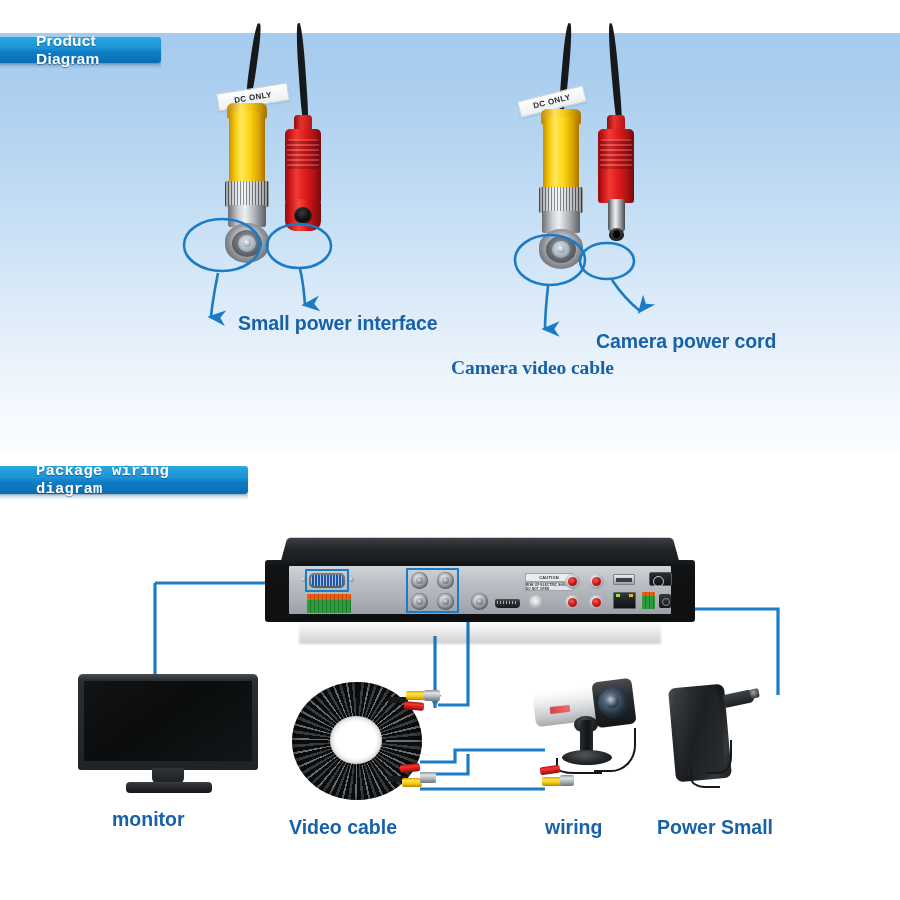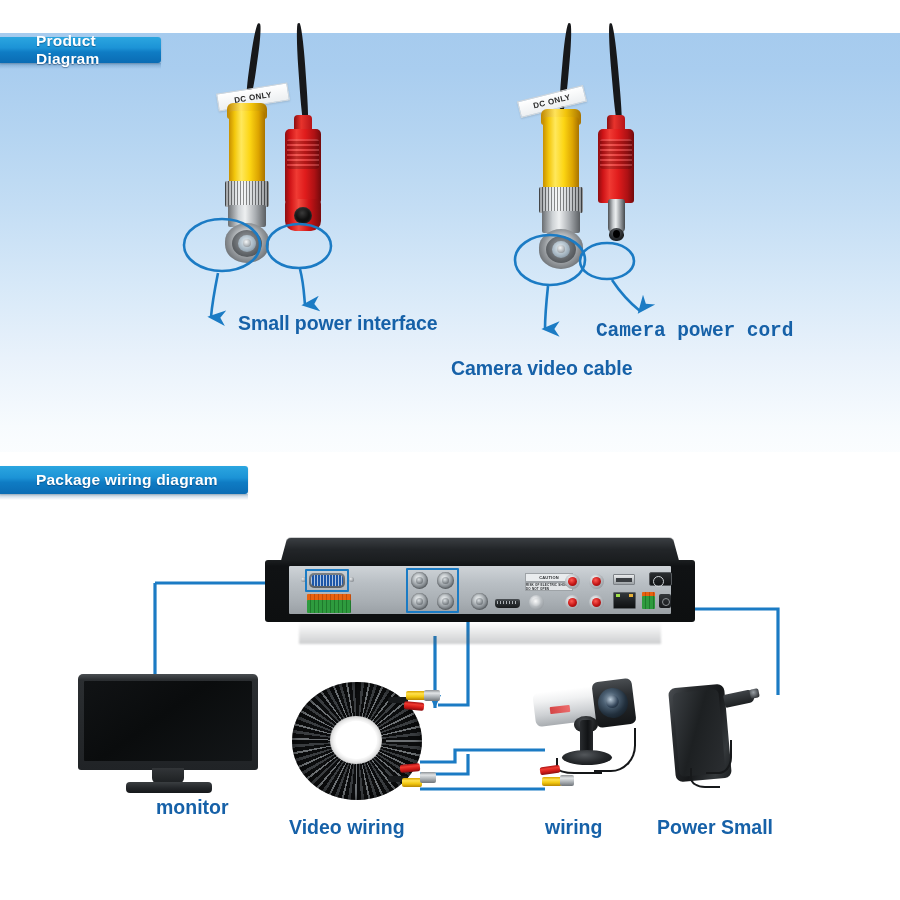--- a/index.html
+++ b/index.html
@@ -33,21 +33,21 @@
     color: #ffffff;
     letter-spacing: .2px;
     text-shadow: 0 1px 1px rgba(0,40,80,.45);
     background: linear-gradient(to bottom,
         #2ba6e0 0%, #1c93d6 42%, #0f7cc4 58%, #0a6cb4 100%);
     border-top-right-radius: 3px;
     border-bottom-right-radius: 3px;
     box-shadow: 0 1px 2px rgba(0,0,0,.18);
   }
   #badge-product { left: 0; top: 4px; height: 26px; font-size: 15.5px; width: 161px; }
-  #badge-wiring  { left: 0; top: 14px; height: 28px; font-size: 15.5px; width: 248px; }
+  #badge-wiring  { left: 0; top: 14px; height: 28px; font-size: 15.5px; width: 248px; font-family: Liberation Mono, monospace; }
   .badge-shadow {
     position: absolute; left: 0; height: 6px;
     background: linear-gradient(to bottom, rgba(20,90,150,.30), rgba(20,90,150,0));
   }
   #badge-product-shadow { top: 30px; width: 161px; }
   #badge-wiring-shadow  { top: 494px; width: 248px; }
 
   
   .conn-group { position: absolute; }
 
@@ -557,22 +557,22 @@
         </marker>
       </defs>
 
       <path d="M218,240 C214,260 212,272 211,284" stroke="#1b7bc4" stroke-width="2.6" fill="none" marker-end="url(#ah)"></path>
       <path d="M300,236 C304,252 304,262 305,272" stroke="#1b7bc4" stroke-width="2.6" fill="none" marker-end="url(#ah)"></path>
       <path d="M548,253 C546,272 545,284 545,296" stroke="#1b7bc4" stroke-width="2.6" fill="none" marker-end="url(#ah)"></path>
       <path d="M612,247 C622,262 630,270 640,278" stroke="#1b7bc4" stroke-width="2.6" fill="none" marker-end="url(#ah)"></path>
     </svg>
 
     <div class="callout" style="left:238px; top:279px;">Small power interface</div>
-    <div class="callout" style="left:451px; top:324px;">Camera video cable</div>
-    <div class="callout" style="left:596px; top:287px;font-family:Liberation Mono, monospace;">Camera power cord</div>
+    <div class="callout" style="left:451px; top:324px;font-family:Liberation Serif, serif;">Camera video cable</div>
+    <div class="callout" style="left:596px; top:297px;">Camera power cord</div>
   </div>
 
   <div id="section-wiring">
 
     <div class="badge-shadow" id="badge-wiring-shadow" style="top:42px;"></div>
     <div class="sec-badge" id="badge-wiring">Package wiring diagram</div>
 
     <svg class="wire-svg" viewBox="0 0 900 448">
 
       <polyline points="155,131 155,222" stroke="#1b7bc4" stroke-width="3.2" fill="none"></polyline>
@@ -689,19 +689,19 @@
 
     <div id="psu">
       <div class="psu-brick"></div>
       <div class="psu-face"></div>
       <div class="psu-plug"></div>
       <div class="psu-plug-tip"></div>
       <div class="psu-cord" style="left:34px; top:62px; width:26px; height:34px; border-radius:0 0 50% 0; border-top:none; border-left:none;"></div>
       <div class="psu-cord" style="left:18px; top:90px; width:30px; height:20px; border-radius:0 0 0 50%; border-top:none; border-right:none;"></div>
     </div>
 
-    <div class="label-caption" style="left:112px; top:344px;margin-left:44px;">monitor</div>
-    <div class="label-caption" style="left:289px; top:364px;">Video wiring</div>
+    <div class="label-caption" style="left:112px; top:356px;">monitor</div>
+    <div class="label-caption" style="left:289px; top:364px;">Video cable</div>
     <div class="label-caption" style="left:545px; top:364px;">wiring</div>
     <div class="label-caption" style="left:657px; top:364px;">Power Small</div>
   </div>
 
 </div>
 
 </body></html>

